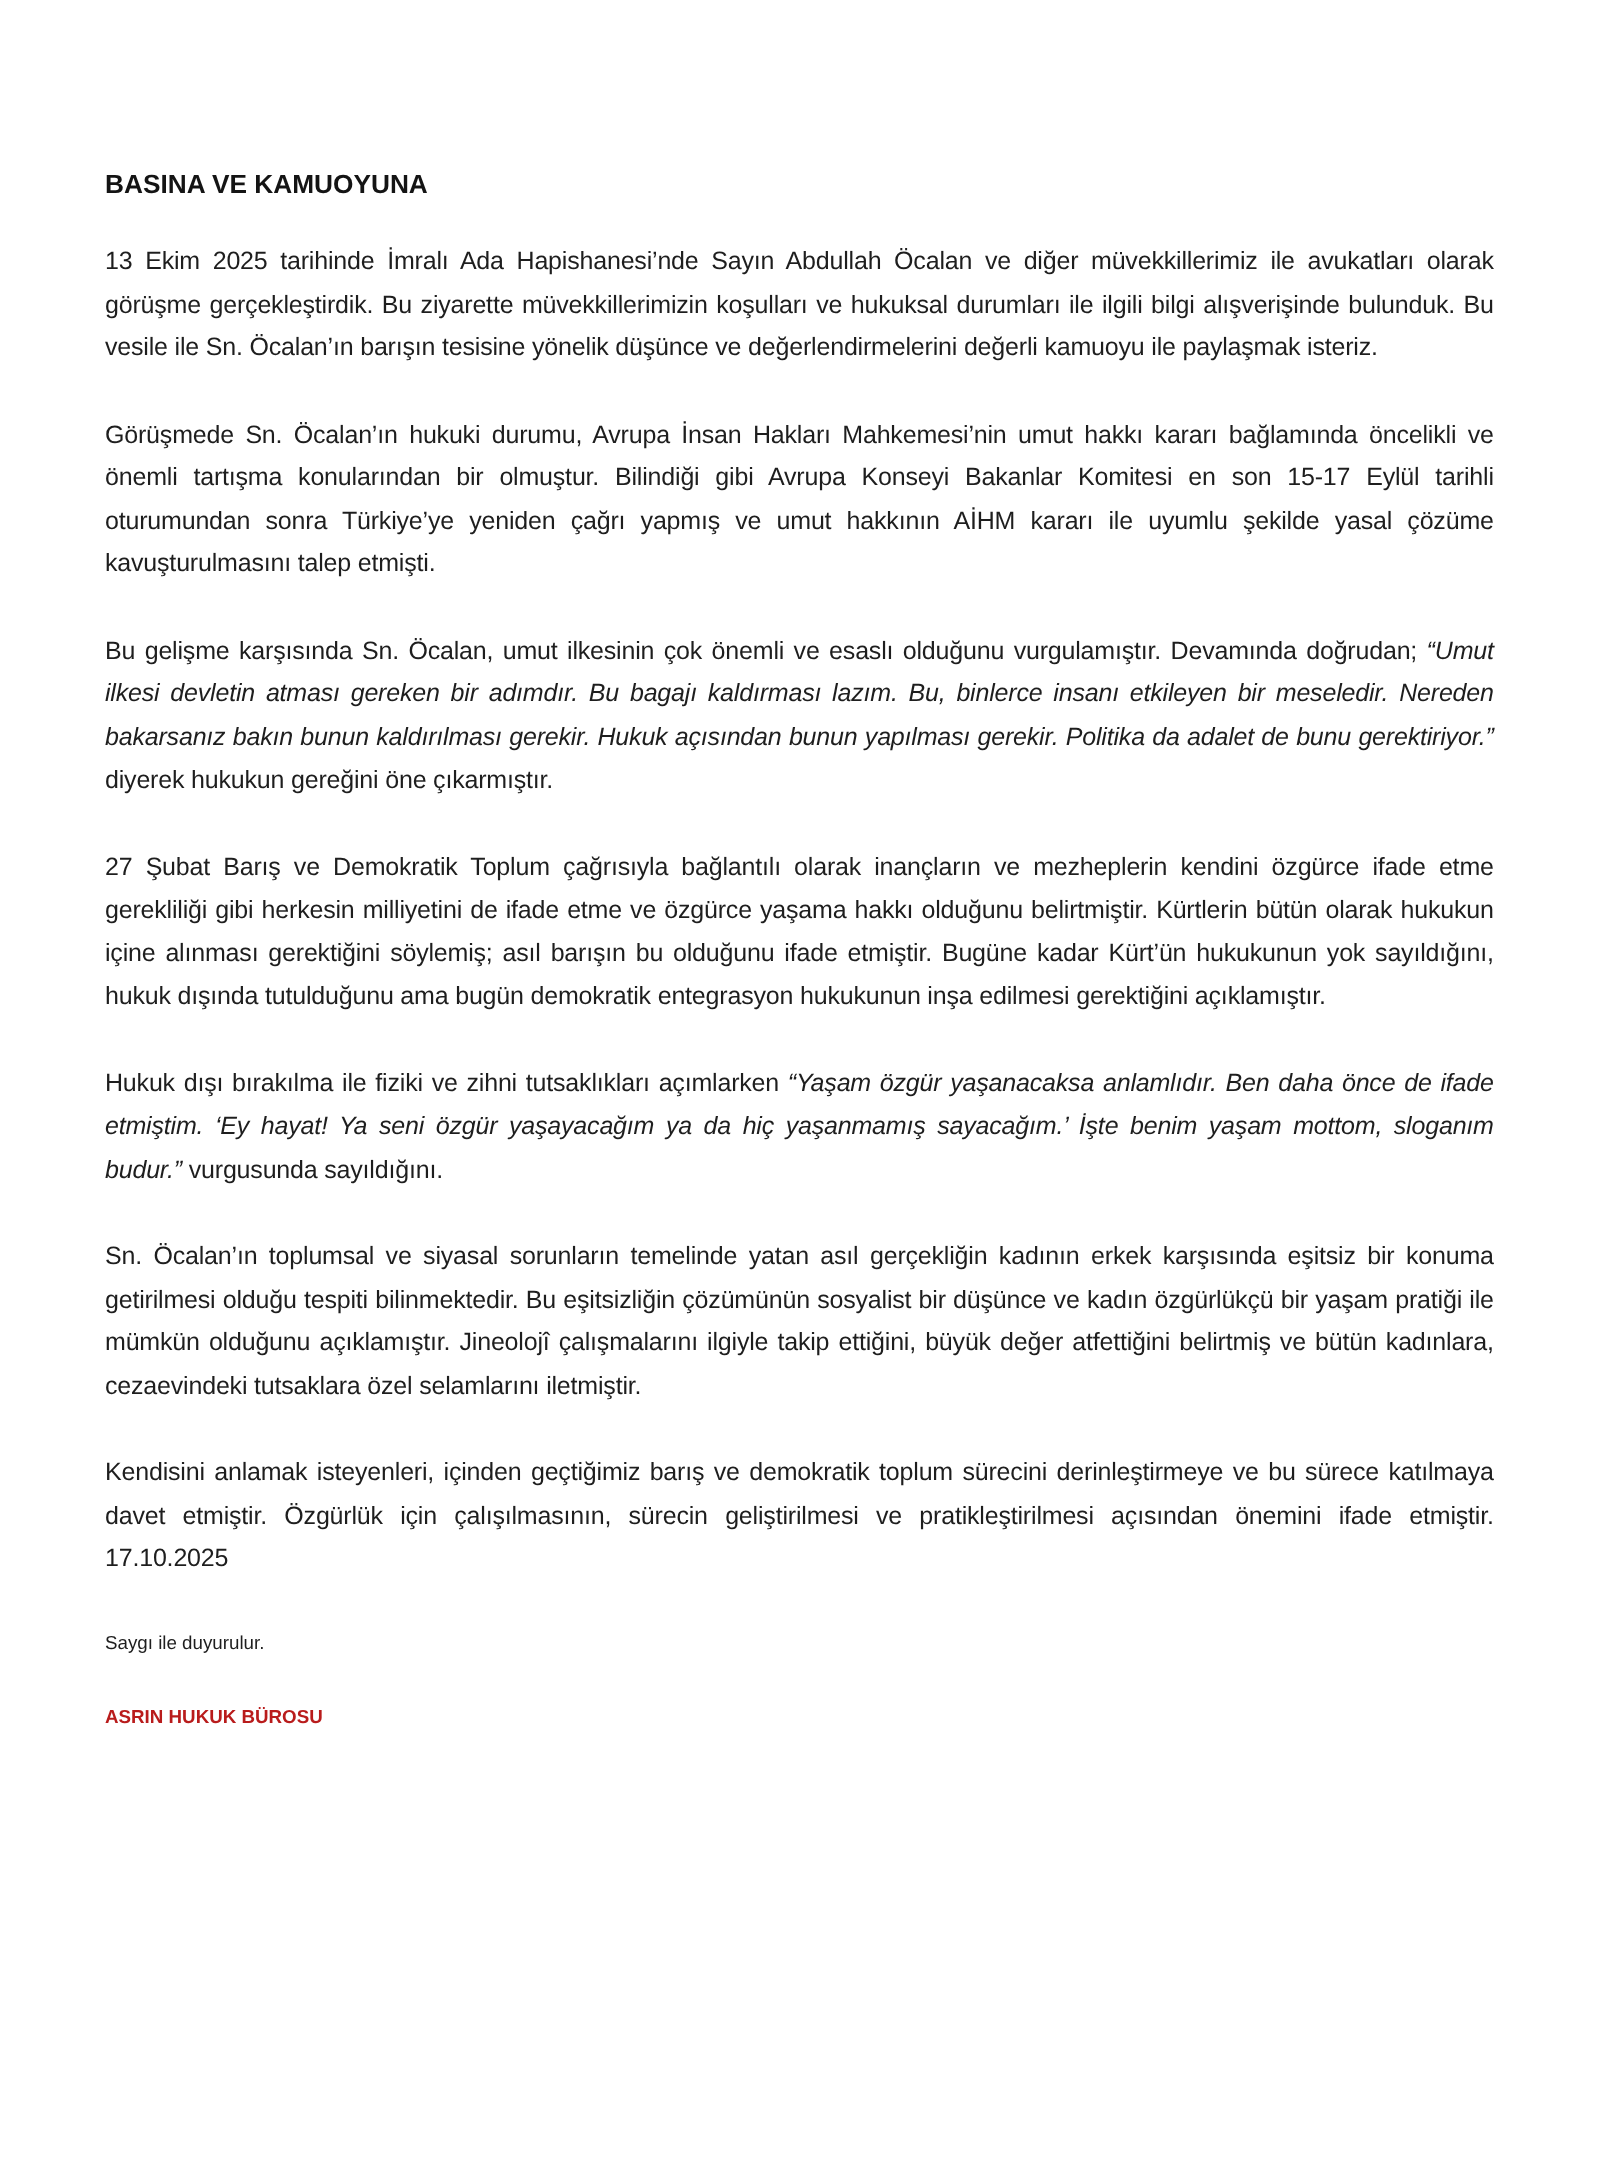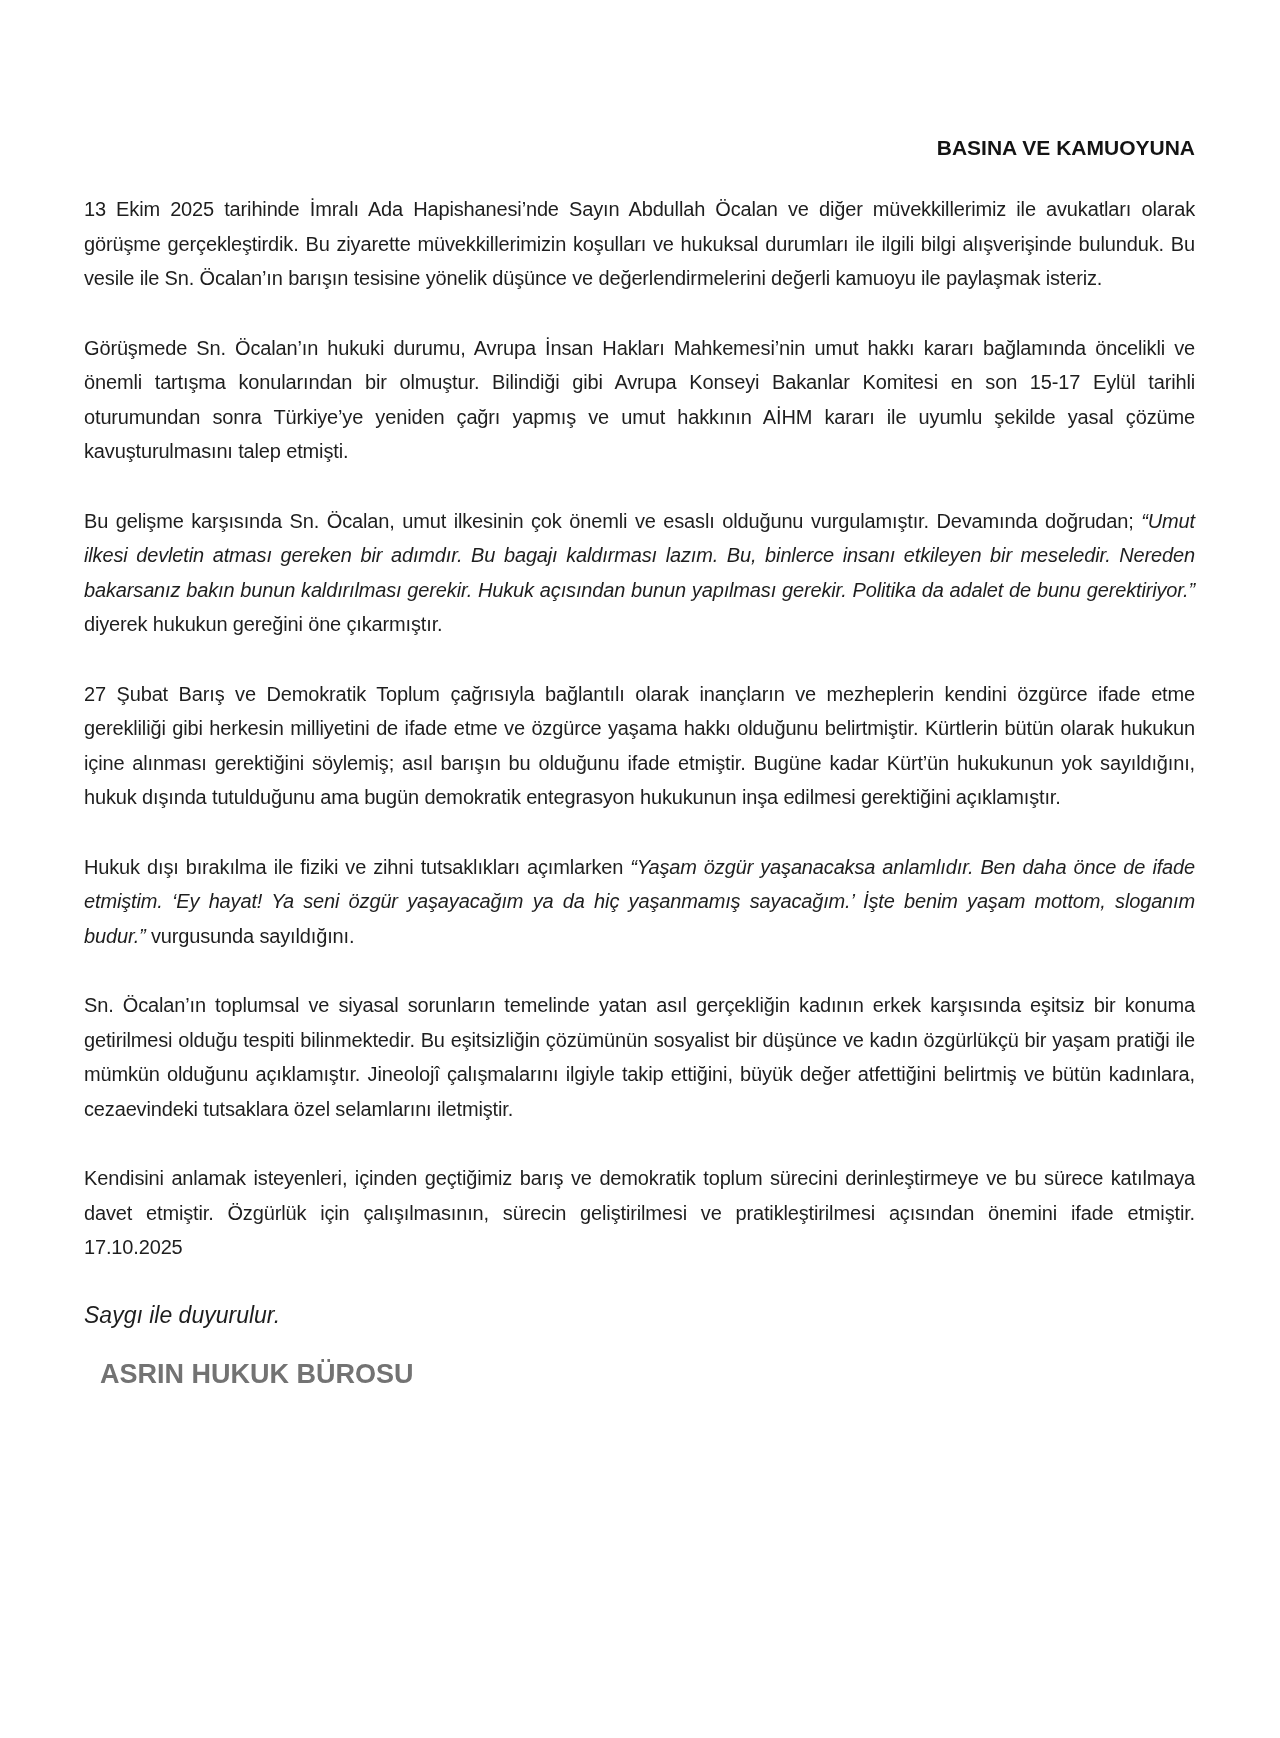--- a/index.html
+++ b/index.html
@@ -20,44 +20,42 @@
       left: 84px;
       top: 134px;
       width: 1111px;
     }
     .heading {
       font-weight: bold;
       font-size: 21px;
       line-height: 28px;
       margin: 0 0 30px 0;
       color: #141414;
-      text-align: right;
     }
     .para {
       font-size: 20px;
       line-height: 34.5px;
       text-align: justify;
       margin: 0 0 35px 0;
       letter-spacing: -0.15px;
     }
     .para .q {
       font-style: italic;
     }
     .closing {
-      font-size: 23px;
+      font-size: 15px;
       line-height: 30px;
       margin: 0 0 30px 0;
-      font-style: italic;
     }
     .signature {
       font-weight: bold;
-      font-size: 27px;
+      font-size: 15px;
       line-height: 28px;
-      margin: 16px;
-      color: #737373;
+      margin: 0;
+      color: #b91c1c;
     }
   </style>
 </head>
 <body>
 
 <div class="page">
   <h1 class="heading">BASINA VE KAMUOYUNA</h1>
 
   <p class="para">
     <span>13 Ekim 2025 tarihinde İmralı Ada Hapishanesi’nde Sayın Abdullah Öcalan ve diğer müvekkillerimiz ile avukatları olarak görüşme gerçekleştirdik. Bu ziyarette müvekkillerimizin koşulları ve hukuksal durumları ile ilgili bilgi alışverişinde bulunduk. Bu vesile ile Sn. Öcalan’ın barışın tesisine yönelik düşünce ve değerlendirmelerini değerli kamuoyu ile paylaşmak isteriz.</span>

